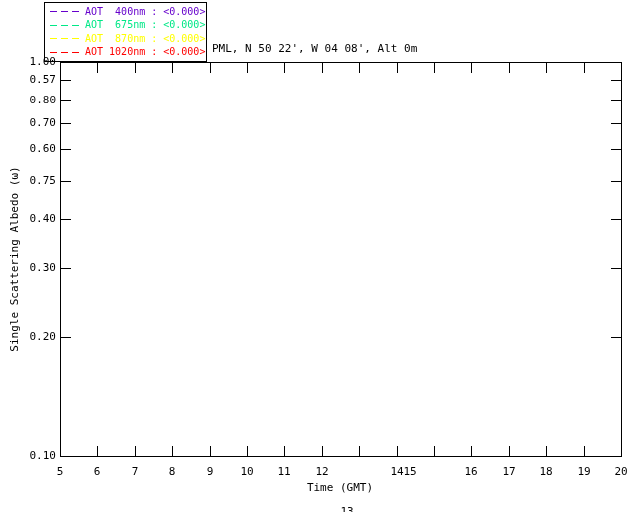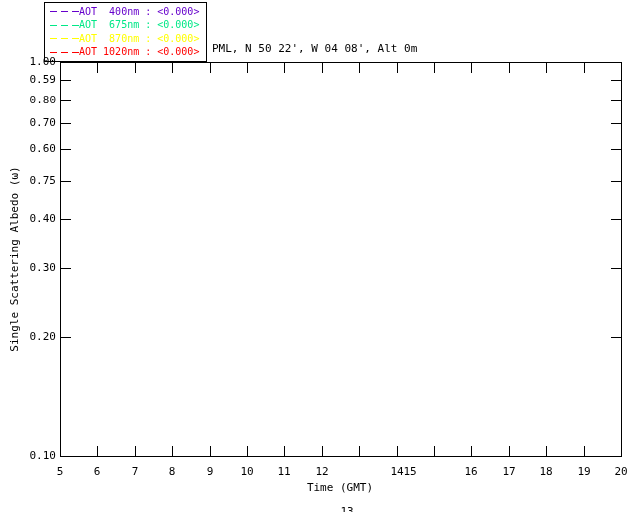--- a/index.html
+++ b/index.html
@@ -10,21 +10,21 @@
   }
   
   .legend-box{
     position:absolute;left:44px;top:2px;width:163px;height:60px;
     border:1px solid #000;box-sizing:border-box;
     display:flex;flex-direction:column;justify-content:space-evenly;
     padding:1px 0 1px 5px;background:#fff;
   }
   .legend-row{display:flex;align-items:center;height:11px;}
   .legend-dash{width:29px;height:1px;flex:0 0 29px;}
-  .legend-label{font-size:10px;line-height:10px;white-space:pre;}
+  .legend-label{margin-left:6px;font-size:10px;line-height:10px;white-space:pre;}
   
   .header-block{position:absolute;left:212px;top:6px;font-size:11px;line-height:17px;white-space:pre;}
   
   .plot-border{
     position:absolute;left:60px;top:62px;width:562px;height:395px;
     border:1px solid #000;box-sizing:border-box;background:#fff;
   }
   .tick{position:absolute;background:#000;}
   .axis-label{position:absolute;font-size:11px;line-height:12px;}
   .x-tick-label{width:30px;text-align:center;top:466px;}
@@ -113,21 +113,21 @@
       <div class="tick" style="left: 584px; top: 63px; width: 1px; height: 10px;"></div>
       <div class="axis-label x-tick-label" style="left: 569px;">19</div>
       <div class="tick" style="left: 621px; top: 446px; width: 1px; height: 10px;"></div>
       <div class="tick" style="left: 621px; top: 63px; width: 1px; height: 10px;"></div>
       <div class="axis-label x-tick-label" style="left: 606px;">20</div>
       <div class="tick" style="left: 61px; top: 62px; width: 10px; height: 1px;"></div>
       <div class="tick" style="left: 611px; top: 62px; width: 10px; height: 1px;"></div>
       <div class="axis-label y-tick-label" style="top: 56px;">1.00</div>
       <div class="tick" style="left: 61px; top: 80px; width: 10px; height: 1px;"></div>
       <div class="tick" style="left: 611px; top: 80px; width: 10px; height: 1px;"></div>
-      <div class="axis-label y-tick-label" style="top: 74px;">0.59</div>
+      <div class="axis-label y-tick-label" style="top: 74px;">0.57</div>
       <div class="tick" style="left: 61px; top: 100px; width: 10px; height: 1px;"></div>
       <div class="tick" style="left: 611px; top: 100px; width: 10px; height: 1px;"></div>
       <div class="axis-label y-tick-label" style="top: 94px; font-family: Liberation Mono, monospace;">0.80</div>
       <div class="tick" style="left: 61px; top: 123px; width: 10px; height: 1px;"></div>
       <div class="tick" style="left: 611px; top: 123px; width: 10px; height: 1px;"></div>
       <div class="axis-label y-tick-label" style="top: 117px;">0.70</div>
       <div class="tick" style="left: 61px; top: 149px; width: 10px; height: 1px;"></div>
       <div class="tick" style="left: 611px; top: 149px; width: 10px; height: 1px;"></div>
       <div class="axis-label y-tick-label" style="top: 143px;">0.60</div>
       <div class="tick" style="left: 61px; top: 181px; width: 10px; height: 1px;"></div>

